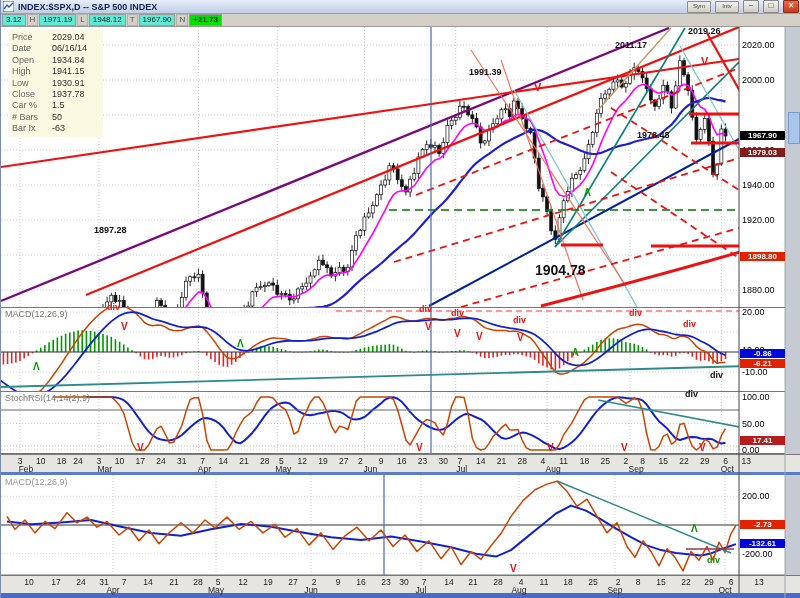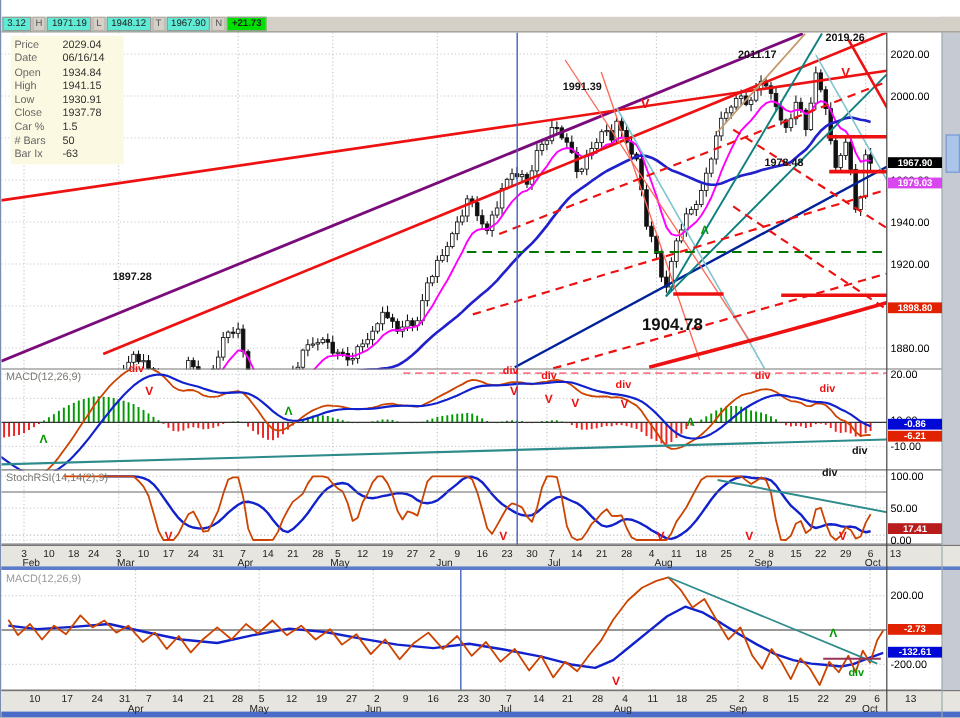--- a/index.html
+++ b/index.html
@@ -39,20 +39,33 @@
   #info-panel{position:absolute;left:8px;top:30px;width:94px;background:#fcf9e2;z-index:7;
     font-size:9px;color:#333;padding:2px 3px;box-sizing:border-box;}
   #info-panel .row{display:flex;height:11.4px;line-height:11.4px;}
   #info-panel .k{width:40px;color:#666;}
 </style>
 </head>
 <body>
 
 <div id="app">
 
+  <div id="titlebar">
+    <svg width="11" height="11">
+      <rect x="0" y="0" width="11" height="11" fill="#fff" stroke="#33518f"></rect>
+      <polyline points="1,8 4,4 6,6 10,2" fill="none" stroke="#2a56c0" stroke-width="1.4"></polyline>
+    </svg>
+    <span class="title">INDEX:$SPX,D -- S&amp;P 500 INDEX</span>
+    <span class="spacer"></span>
+    <div class="tb-btn">Sym</div>
+    <div class="tb-btn">Intv</div>
+    <div class="win-btn">−</div>
+    <div class="win-btn">□</div>
+    <div class="win-btn close">✕</div>
+  </div>
 
   <div id="quotebar">
     <span class="qcell">3.12</span>
     <span class="qcell lab">H</span>
     <span class="qcell">1971.19</span>
     <span class="qcell lab">L</span>
     <span class="qcell">1948.12</span>
     <span class="qcell lab">T</span>
     <span class="qcell">1967.90</span>
     <span class="qcell lab">N</span>
@@ -752,21 +765,21 @@
       <div class="ann axlab" style="left: 741px; top: 216px; color: rgb(0, 0, 0); font-size: 9px;">1920.00</div>
       <div class="ann axlab" style="left: 741px; top: 286px; color: rgb(0, 0, 0); font-size: 9px;">1880.00</div>
       <div class="ann axlab" style="left: 741px; top: 308px; color: rgb(0, 0, 0); font-size: 9px;">20.00</div>
       <div class="ann axlab" style="left: 741px; top: 346px; color: rgb(0, 0, 0); font-size: 9px;">10.00</div>
       <div class="ann axlab" style="left: 741px; top: 368px; color: rgb(0, 0, 0); font-size: 9px;">-10.00</div>
       <div class="ann axlab" style="left: 741px; top: 393px; color: rgb(0, 0, 0); font-size: 9px;">100.00</div>
       <div class="ann axlab" style="left: 741px; top: 419.5px; color: rgb(0, 0, 0); font-size: 9px;">50.00</div>
       <div class="ann axlab" style="left: 741px; top: 446px; color: rgb(0, 0, 0); font-size: 9px;">0.00</div>
       <div class="ann axlab" style="left: 741px; top: 492.3px; color: rgb(0, 0, 0); font-size: 9px;">200.00</div>
       <div class="ann axlab" style="left: 741px; top: 549.7px; color: rgb(0, 0, 0); font-size: 9px;">-200.00</div>
-      <div class="badge" style="top: 128px; background: #d946ef; margin-top: 20px;">1979.03</div>
+      <div class="badge" style="top: 128px; background: #7f1d1d; margin-top: 20px;">1979.03</div>
       <div class="badge" style="top: 131px; background: rgb(0, 0, 0);">1967.90</div>
       <div class="badge" style="top: 252px; background: rgb(224, 34, 0);">1898.80</div>
       <div class="badge" style="top: 349px; background: rgb(0, 8, 215);">-0.86</div>
       <div class="badge" style="top: 359px; background: rgb(224, 34, 0);">-6.21</div>
       <div class="badge" style="top: 436px; background: #b91c1c;">17.41</div>
       <div class="badge" style="top: 520px; background: rgb(224, 34, 0);">-2.73</div>
       <div class="badge" style="top: 539px; background: rgb(0, 8, 215);">-132.61</div>
       <div class="ann" style="left: 19px; top: 457px; color: rgb(34, 34, 34); font-size: 8.5px; transform: translateX(-50%);">3</div>
       <div class="ann" style="left: 39.75px; top: 457px; color: rgb(34, 34, 34); font-size: 8.5px; transform: translateX(-50%);">10</div>
       <div class="ann" style="left: 60.5px; top: 457px; color: rgb(34, 34, 34); font-size: 8.5px; transform: translateX(-50%);">18</div>

